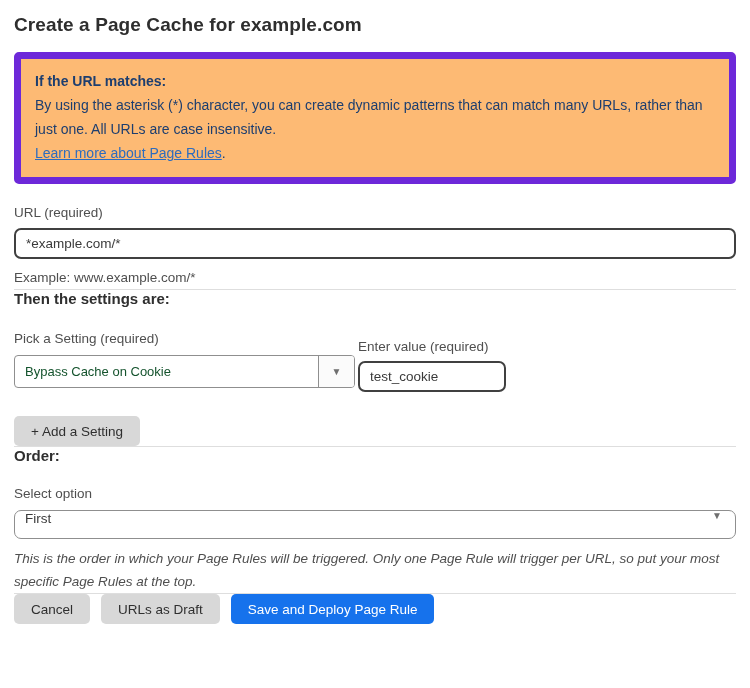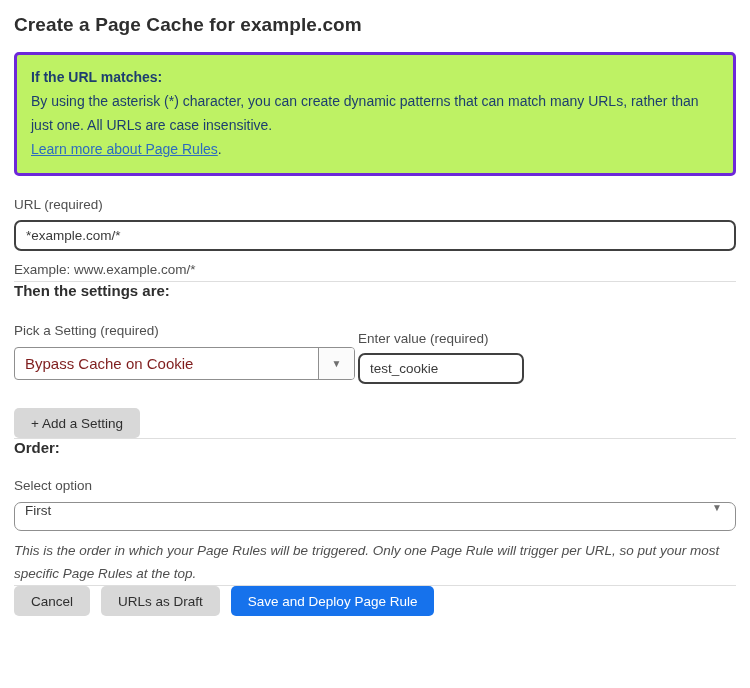--- a/index.html
+++ b/index.html
@@ -14,22 +14,22 @@
 
   .page-title {
     font-size: 19px;
     font-weight: bold;
     color: #2e2e2e;
     margin: 2px 0 16px 0;
     letter-spacing: 0.1px;
   }
 
   .info-box {
-    background: #bef264;
-    border: 3px solid #6d28d9;
+    background: #fdba74;
+    border: 7px solid #6d28d9;
     border-radius: 5px;
     padding: 10px 14px 12px 14px;
     font-size: 14px;
     line-height: 24px;
     color: #1d3e6f;
   }
   .info-box .info-heading { font-weight: bold; }
   .info-box a.info-link {
     color: #2d6cbe;
     text-decoration: underline;
@@ -96,39 +96,39 @@
     display: flex;
     align-items: stretch;
     cursor: pointer;
     overflow: hidden;
   }
   .select-box .select-value {
     flex: 1;
     display: flex;
     align-items: center;
     padding-left: 10px;
-    font-size: 15px;
-    color: #7f1d1d;
+    font-size: 13px;
+    color: #14532d;
   }
   .select-box .select-caret-btn {
     width: 36px;
     flex: none;
     border-left: 1px solid #8f8f8f;
     background: #fbfbfb;
     display: flex;
     align-items: center;
     justify-content: center;
   }
   .caret {
     font-size: 10px;
     color: #6f6f6f;
     line-height: 1;
   }
 
-  .value-input { width: 166px; margin-top: 7px; }
+  .value-input { width: 148px; margin-top: 7px; }
 
   .btn {
     display: inline-flex;
     align-items: center;
     justify-content: center;
     height: 30px;
     padding: 0 17px;
     border: none;
     border-radius: 5px;
     font-family: "Liberation Sans", sans-serif;

